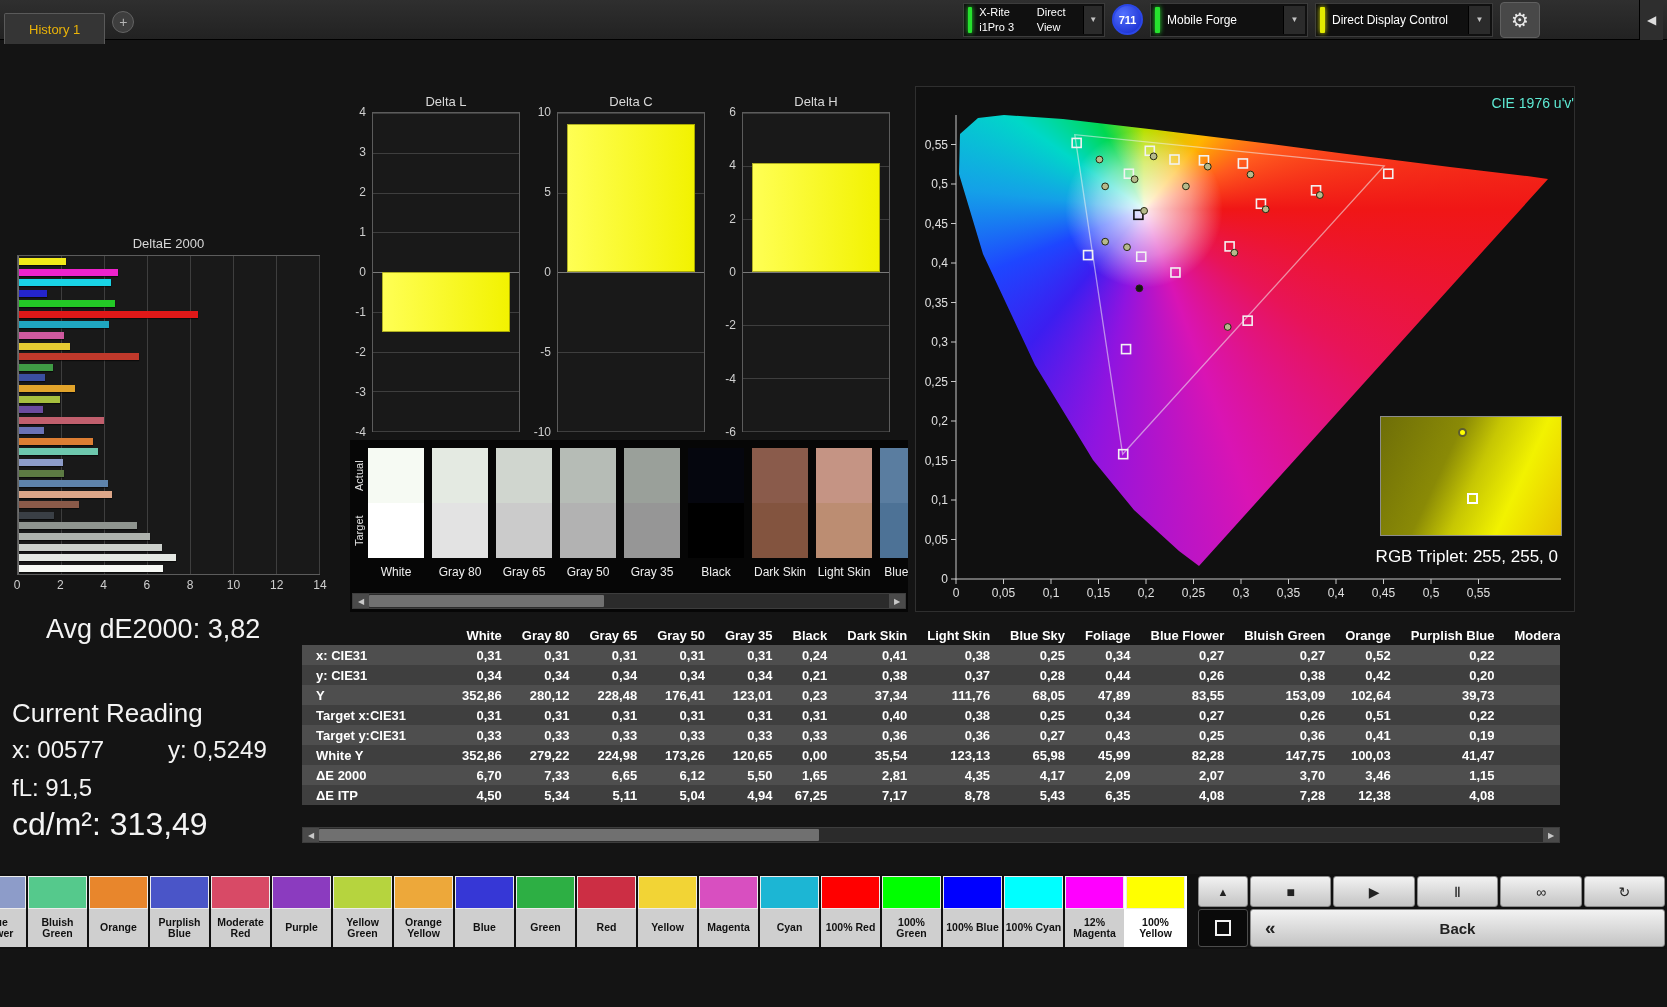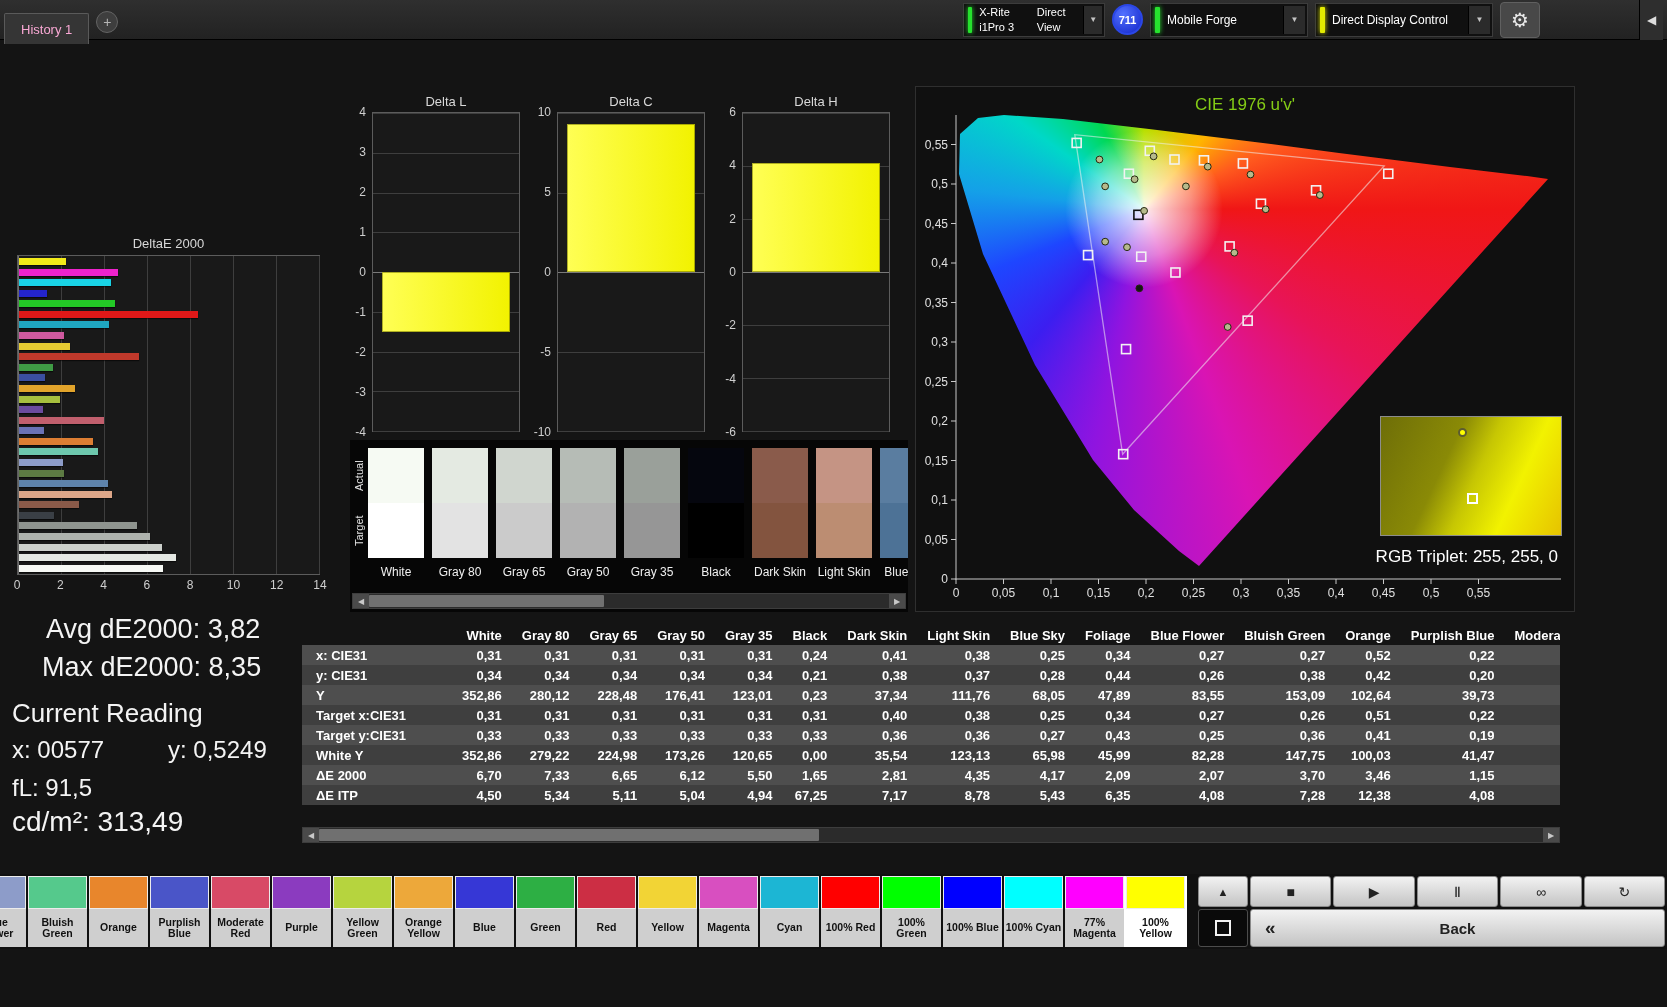--- a/index.html
+++ b/index.html
@@ -2,21 +2,21 @@
 <html><head>
 <meta charset="utf-8">
 <style>
   *{margin:0;padding:0;box-sizing:border-box}
   html,body{background:#0b0b0b}
   body{font-family:"Liberation Sans","DejaVu Sans",sans-serif}
   #app{position:relative;width:1667px;height:1007px;background:#141414;overflow:hidden}
 
   
   #topbar{position:absolute;left:0;top:0;width:1667px;height:40px;background:linear-gradient(#2f2f2f,#222);border-bottom:1px solid #000;display:flex;align-items:center;padding:0 4px;gap:7px}
-  .tab{height:31px;margin-top:18px;background:#353535;border:1px solid #5a5a5a;border-bottom:none;border-radius:2px 2px 0 0;padding:0 16px;display:flex;align-items:center;font-size:13px;color:#f9a8d4}
+  .tab{height:31px;margin-top:18px;background:#353535;border:1px solid #5a5a5a;border-bottom:none;border-radius:2px 2px 0 0;padding:0 24px;display:flex;align-items:center;font-size:13px;color:#eab308}
   .addtab{width:22px;height:22px;margin-top:4px;border-radius:50%;background:#3e3e3e;border:1px solid #636363;color:#b5b5b5;font-size:14px;text-align:center;line-height:20px;cursor:pointer}
   .tspacer{flex:1}
   .drop{display:flex;align-items:center;background:#101010;border:1px solid #3c3c3c;height:34px;cursor:pointer}
   .drop .status{width:5px;height:26px;margin:0 7px 0 4px;border-radius:1px}
   .status.green{background:#26e22e;box-shadow:0 0 5px #26e22e}
   .status.yellow{background:#e2ea00;box-shadow:0 0 5px #e2ea00}
   .two-line{display:flex;flex-direction:row;font-size:11px;line-height:1.3;color:#fff}
   .one-line{font-size:12px;color:#fff}
   .caret{margin-left:auto;width:22px;height:28px;background:#2b2b2b;border-left:1px solid #000;color:#c4c4c4;font-size:8px;display:flex;align-items:center;justify-content:center;margin-right:2px}
   #meter-drop{width:142px}
@@ -28,21 +28,21 @@
 
   
   #page-title{position:absolute;left:10px;top:78px;font-size:37px;color:#e6e6e6;letter-spacing:.5px}
   .stat{position:absolute;color:#f4f4f4}
   #stat-avg{left:46px;top:614px;font-size:27px}
   #stat-max{left:42px;top:652px;font-size:27px}
   #stat-cur{left:12px;top:698px;font-size:26px}
   #stat-x{left:12px;top:736px;font-size:24px}
   #stat-y{left:168px;top:736px;font-size:24px}
   #stat-fl{left:12px;top:774px;font-size:24px}
-  #stat-cd{left:12px;top:806px;font-size:28px}
+  #stat-cd{left:12px;top:806px;font-size:32px}
 
   
   #deltae-title{position:absolute;left:17px;top:236px;width:303px;text-align:center;font-size:13px;color:#d8d8d8}
   #deltae-plot{position:absolute;left:17px;top:255px;width:303px;height:320px;border:1px solid #5c5c5c;background:#191919}
   .vgrid{position:absolute;top:0;bottom:0;width:1px;background:#3e3e3e}
   .vgrid.zero{background:#707070}
   .de-bars{position:absolute;top:2px;bottom:2px;left:1px;right:0;display:flex;flex-direction:column;justify-content:space-between}
   .de-row{height:7px}
   .de-bar{height:100%;box-shadow:0 1px 1px rgba(0,0,0,.55)}
   #deltae-xaxis{position:absolute;left:17px;top:578px;width:303px;height:16px}
@@ -68,21 +68,21 @@
   .sw-label{margin-top:7px;text-align:center;font-size:12px;color:#f0f0f0;white-space:nowrap}
   .hscroll{position:absolute;height:16px;background:#2b2b2b;border:1px solid #3d3d3d;display:flex;cursor:pointer}
   #strip-scroll{left:2px;top:153px;width:554px}
   .sb-arrow{width:16px;background:#4a4a4a;color:#c8c8c8;font-size:8px;display:flex;align-items:center;justify-content:center;flex:0 0 auto}
   .sb-thumb{background:#707070;margin:1px 0;border-radius:1px}
   #strip-scroll .sb-thumb{width:235px}
   .sb-track{flex:1}
 
   
   #cie-panel{position:absolute;left:915px;top:86px;width:660px;height:526px;background:#101010;border:1px solid #2f2f2f}
-  #cie-title{position:absolute;top:8px;left:0;width:100%;text-align:center;font-size:17px;color:#84cc16}
+  #cie-title{position:absolute;top:8px;left:0;width:100%;text-align:right;font-size:14px;color:#5eead4}
   #cie-gradient,#cie-white{position:absolute;left:40px;top:24px;width:610px;height:468px;
     clip-path:path("M243 455 L223 440 L178 399 L137 349 L79 254 L27 143 L3 63 L4 23 L22 7 L48 4 L107 8 L193 18 L315 33 L383 42 L494 56 L571 65 L592 68 Z")}
   #cie-gradient{background:conic-gradient(from 0deg at 188px 98px,
     #b8e000 0deg,#ffb400 40deg,#ff5a1e 65deg,#f01616 90deg,#e81458 125deg,#d914b4 160deg,
     #8f14e0 192deg,#3c1ef0 220deg,#1e46ff 248deg,#14a0e8 276deg,#00d8c8 305deg,#00d850 333deg,#b8e000 360deg)}
   #cie-white{background:radial-gradient(circle 105px at 188px 98px,rgba(255,255,255,.92),rgba(255,255,255,.45) 45%,rgba(255,255,255,0) 75%)}
   #cie-svg{position:absolute;left:0;top:0}
   #cie-inset{position:absolute;left:464px;top:329px;width:182px;height:120px;border:1px solid #8d8d8d;
     background:linear-gradient(115deg,#6e6e08 0%,#8a8a06 36%,#c6c603 52%,#f2f200 72%,#e6c300 100%)}
   .inset-dot{position:absolute;left:43%;top:9%;width:9px;height:9px;border-radius:50%;background:#ffff00;border:2px solid #5c5c30}
@@ -508,21 +508,20 @@
         <circle cx="318.34999999999997" cy="165.73000000000002" r="3.4" fill="#b6ba8c" stroke="#26290f" stroke-width="1"></circle>
       </svg>
     <div id="cie-inset">
       <span class="inset-dot"></span>
       <span class="inset-square"></span>
     </div>
     <div id="cie-rgb">RGB Triplet: 255, 255, 0</div>
   </section>
 
   <div class="stat" id="stat-avg">Avg dE2000: 3,82</div>
-  <div class="stat" id="stat-max">Max dE2000: 8,35</div>
   <div class="stat" id="stat-cur">Current Reading</div>
   <div class="stat" id="stat-x">x: 00577</div>
   <div class="stat" id="stat-y">y: 0,5249</div>
   <div class="stat" id="stat-fl">fL: 91,5</div>
   <div class="stat" id="stat-cd">cd/m²: 313,49</div>
 
   <div id="table-wrap">
     <table id="results-table">
         <thead>
           <tr>
@@ -768,21 +767,21 @@
         <div class="patch">
           <div class="chip" style="background: rgb(0, 0, 255);"></div>
           <div class="patch-label">100% Blue</div>
         </div>
         <div class="patch">
           <div class="chip" style="background: rgb(0, 255, 255);"></div>
           <div class="patch-label">100% Cyan</div>
         </div>
         <div class="patch">
           <div class="chip" style="background: rgb(255, 0, 255);"></div>
-          <div class="patch-label">77% Magenta</div>
+          <div class="patch-label">12% Magenta</div>
         </div>
         <div class="patch selected">
           <div class="chip" style="background: rgb(255, 255, 0);"></div>
           <div class="patch-label">100% Yellow</div>
         </div>
       </div>
     <div id="transport">
       <div class="t-col">
         <button class="btn t-up">
             <span>▲</span>

